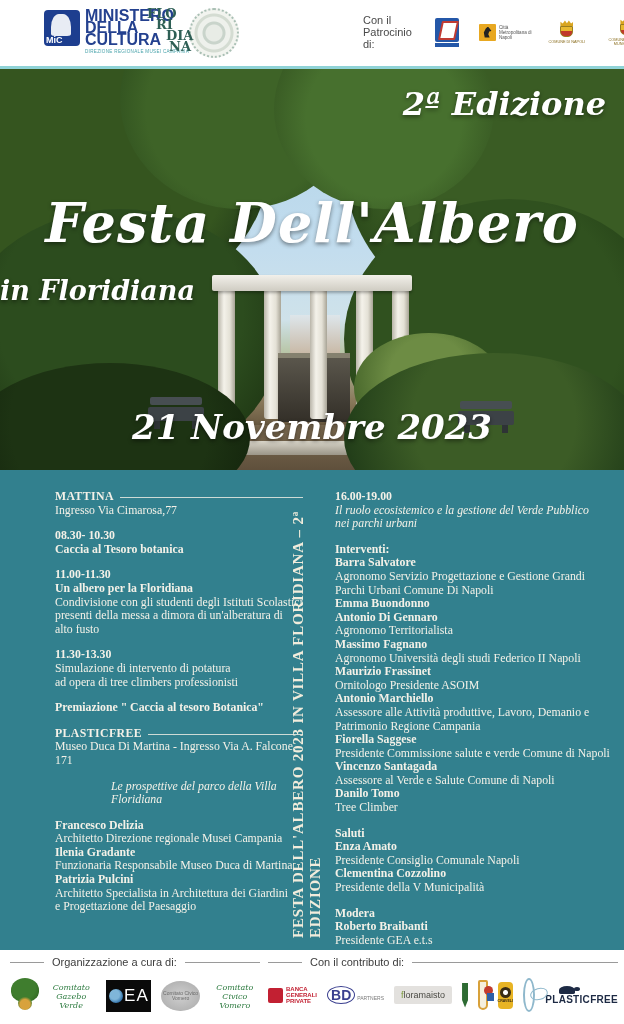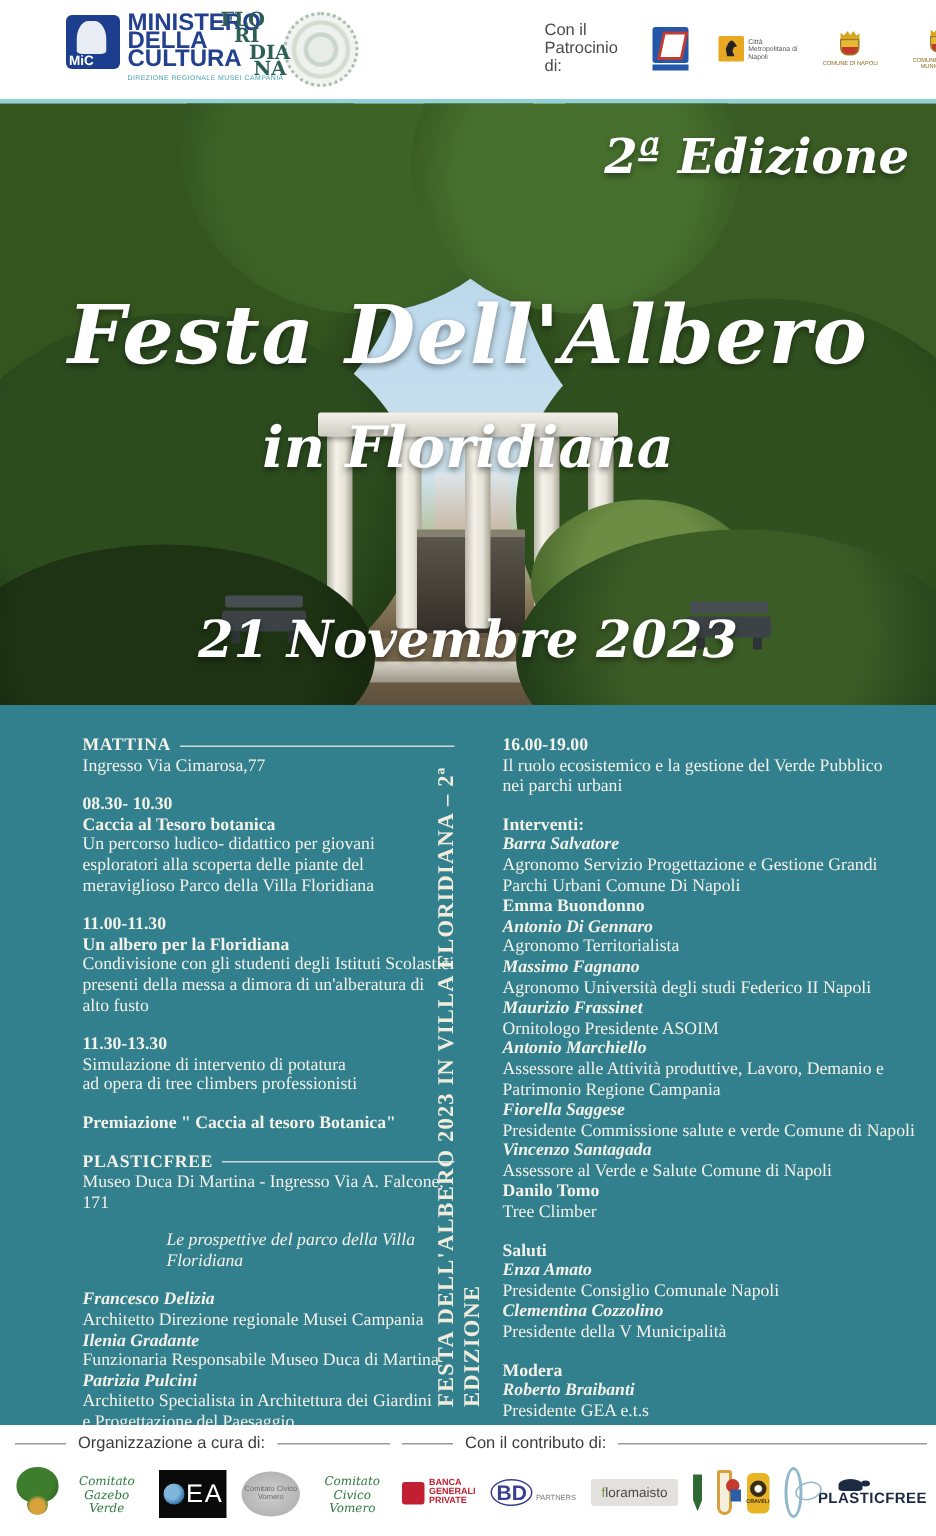--- a/index.html
+++ b/index.html
@@ -80,32 +80,32 @@
   .bench::before{content:"";position:absolute;top:-10px;left:2px;width:52px;height:8px;background:#474e52;border-radius:2px;}
   .bench::after{content:"";position:absolute;bottom:-8px;left:6px;width:44px;height:8px;
      background:linear-gradient(90deg,#2e3335 0 6px,transparent 6px calc(100% - 6px),#2e3335 calc(100% - 6px));}
   .benchL{left:148px;bottom:52px;}
   .benchR{right:110px;bottom:48px;}
 
   .script{font-family:"DejaVu Serif",serif;font-style:italic;font-weight:bold;color:#fff;
      text-shadow:0 2px 4px rgba(0,0,0,.45);}
   .edition{position:absolute;right:18px;top:16px;font-size:32px;}
   .title{position:absolute;left:0;top:122px;width:100%;text-align:center;font-size:54px;letter-spacing:1px;}
-  .subtitle{position:absolute;left:0;top:206px;width:100%;text-align:center;font-size:38px;}
+  .subtitle{position:absolute;left:0;top:206px;width:100%;font-size:27px;}
   .date{position:absolute;left:0;top:338px;width:100%;text-align:center;font-size:34px;}
 
   
   .bodyTeal{position:absolute;top:470px;left:0;width:624px;height:480px;background:#32808e;color:#f4f1e8;}
   .col{position:absolute;font-size:11.8px;line-height:13.6px;}
   .col-left{left:55px;top:20px;width:248px;}
   .col-right{left:335px;top:20px;width:278px;}
   .pl{white-space:pre-line;}
   .pl.time,.pl.bold{font-weight:bold;}
-  .pl.name{font-weight:bold;font-style:italic;}
-  .pl.italic{}
+  .pl.name{font-weight:bold;}
+  .pl.italic{font-style:italic;}
   .pl.italic_indent{font-style:italic;padding-left:56px;}
   .gap{height:12px;}
   .phead{display:flex;align-items:center;gap:6px;font-weight:bold;letter-spacing:.4px;}
   .phead .hline{flex:1;border-top:1px solid rgba(244,241,232,.8);margin-top:1px;}
 
   .vtext{position:absolute;left:294px;top:16px;height:452px;width:26px;
      writing-mode:vertical-rl;transform:rotate(180deg);
      font-weight:bold;font-size:15px;letter-spacing:.8px;color:#f1ecdc;
      font-family:"Liberation Serif",serif;display:flex;align-items:center;}
 
@@ -253,21 +253,20 @@
   <div class="bodyTeal">
     <div class="col col-left" id="col-left">
         <div class="phead">
           <span>MATTINA</span>
           <span class="hline"></span>
         </div>
         <div class="pl plain">Ingresso Via Cimarosa,77</div>
         <div class="gap"></div>
         <div class="pl time">08.30- 10.30</div>
         <div class="pl bold">Caccia al Tesoro botanica</div>
-        <div class="pl plain">Un percorso ludico- didattico per giovani esploratori alla scoperta delle piante del meraviglioso Parco della Villa Floridiana</div>
         <div class="gap"></div>
         <div class="pl time">11.00-11.30</div>
         <div class="pl bold">Un albero per la Floridiana</div>
         <div class="pl plain">Condivisione con gli studenti degli Istituti Scolastici presenti della messa a dimora di un'alberatura di alto fusto</div>
         <div class="gap"></div>
         <div class="pl time">11.30-13.30</div>
         <div class="pl plain">Simulazione di intervento di potatura
 ad opera di tree climbers professionisti</div>
         <div class="gap"></div>
         <div class="pl bold">Premiazione " Caccia al tesoro Botanica"</div>

